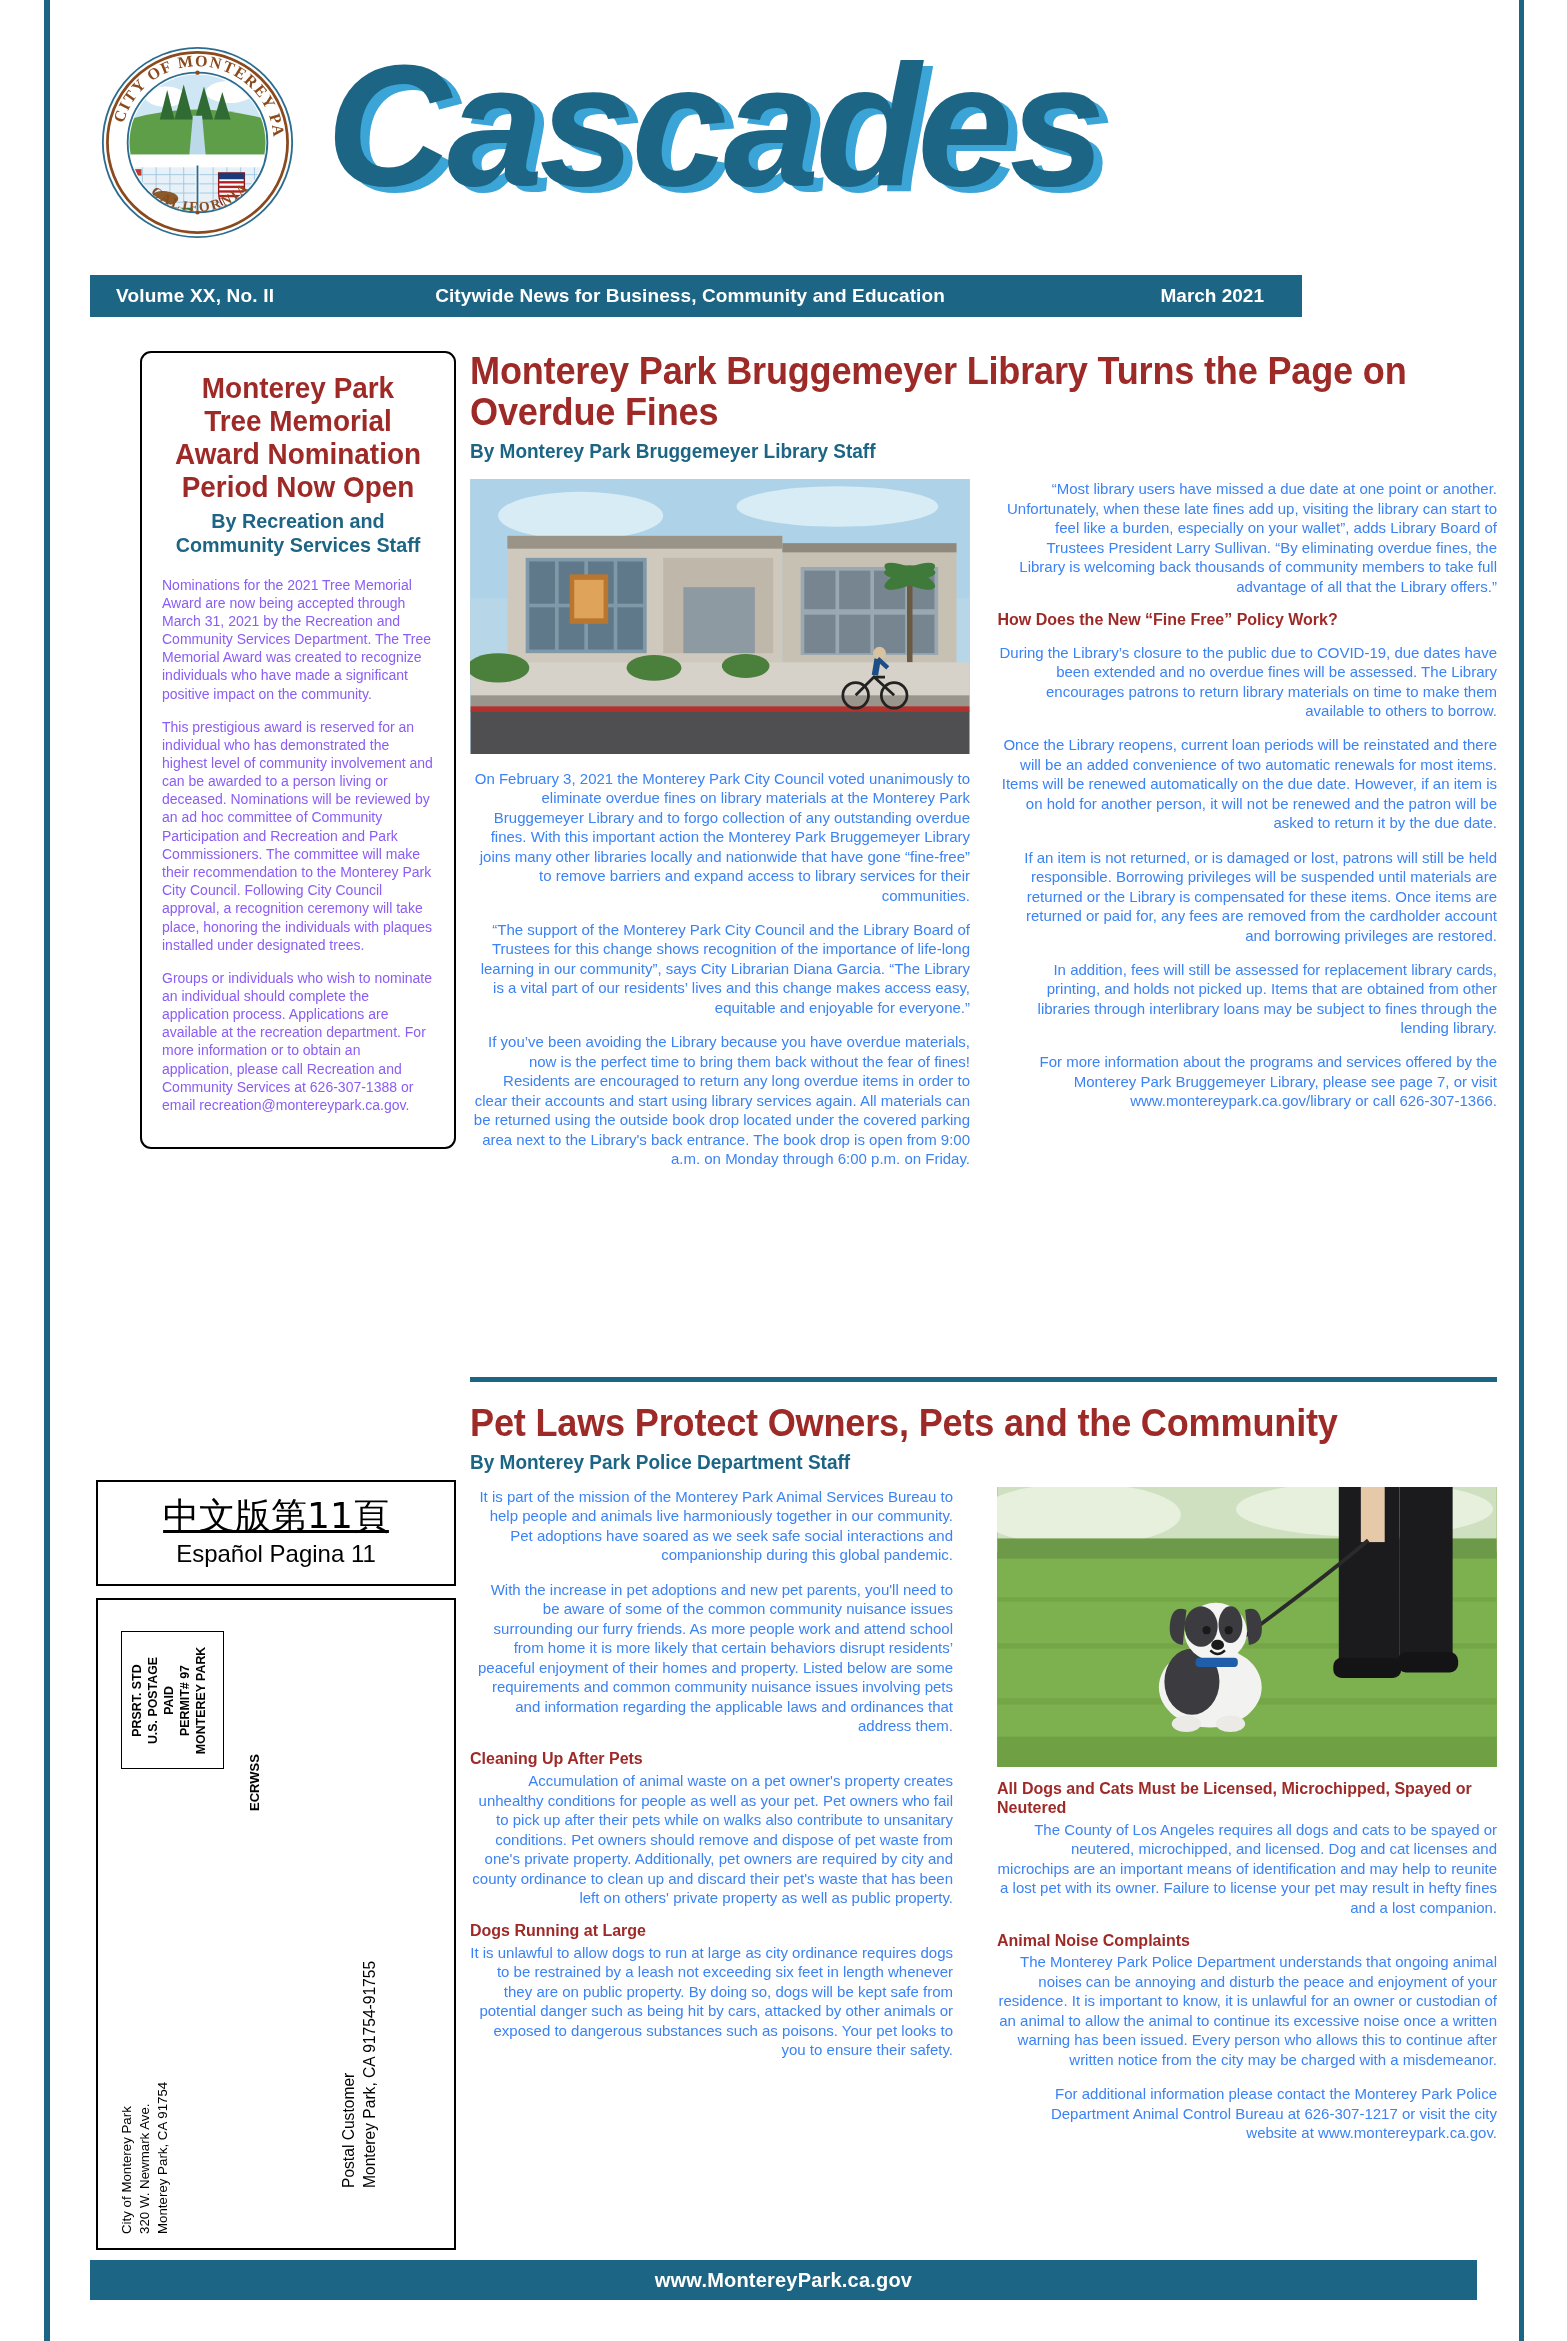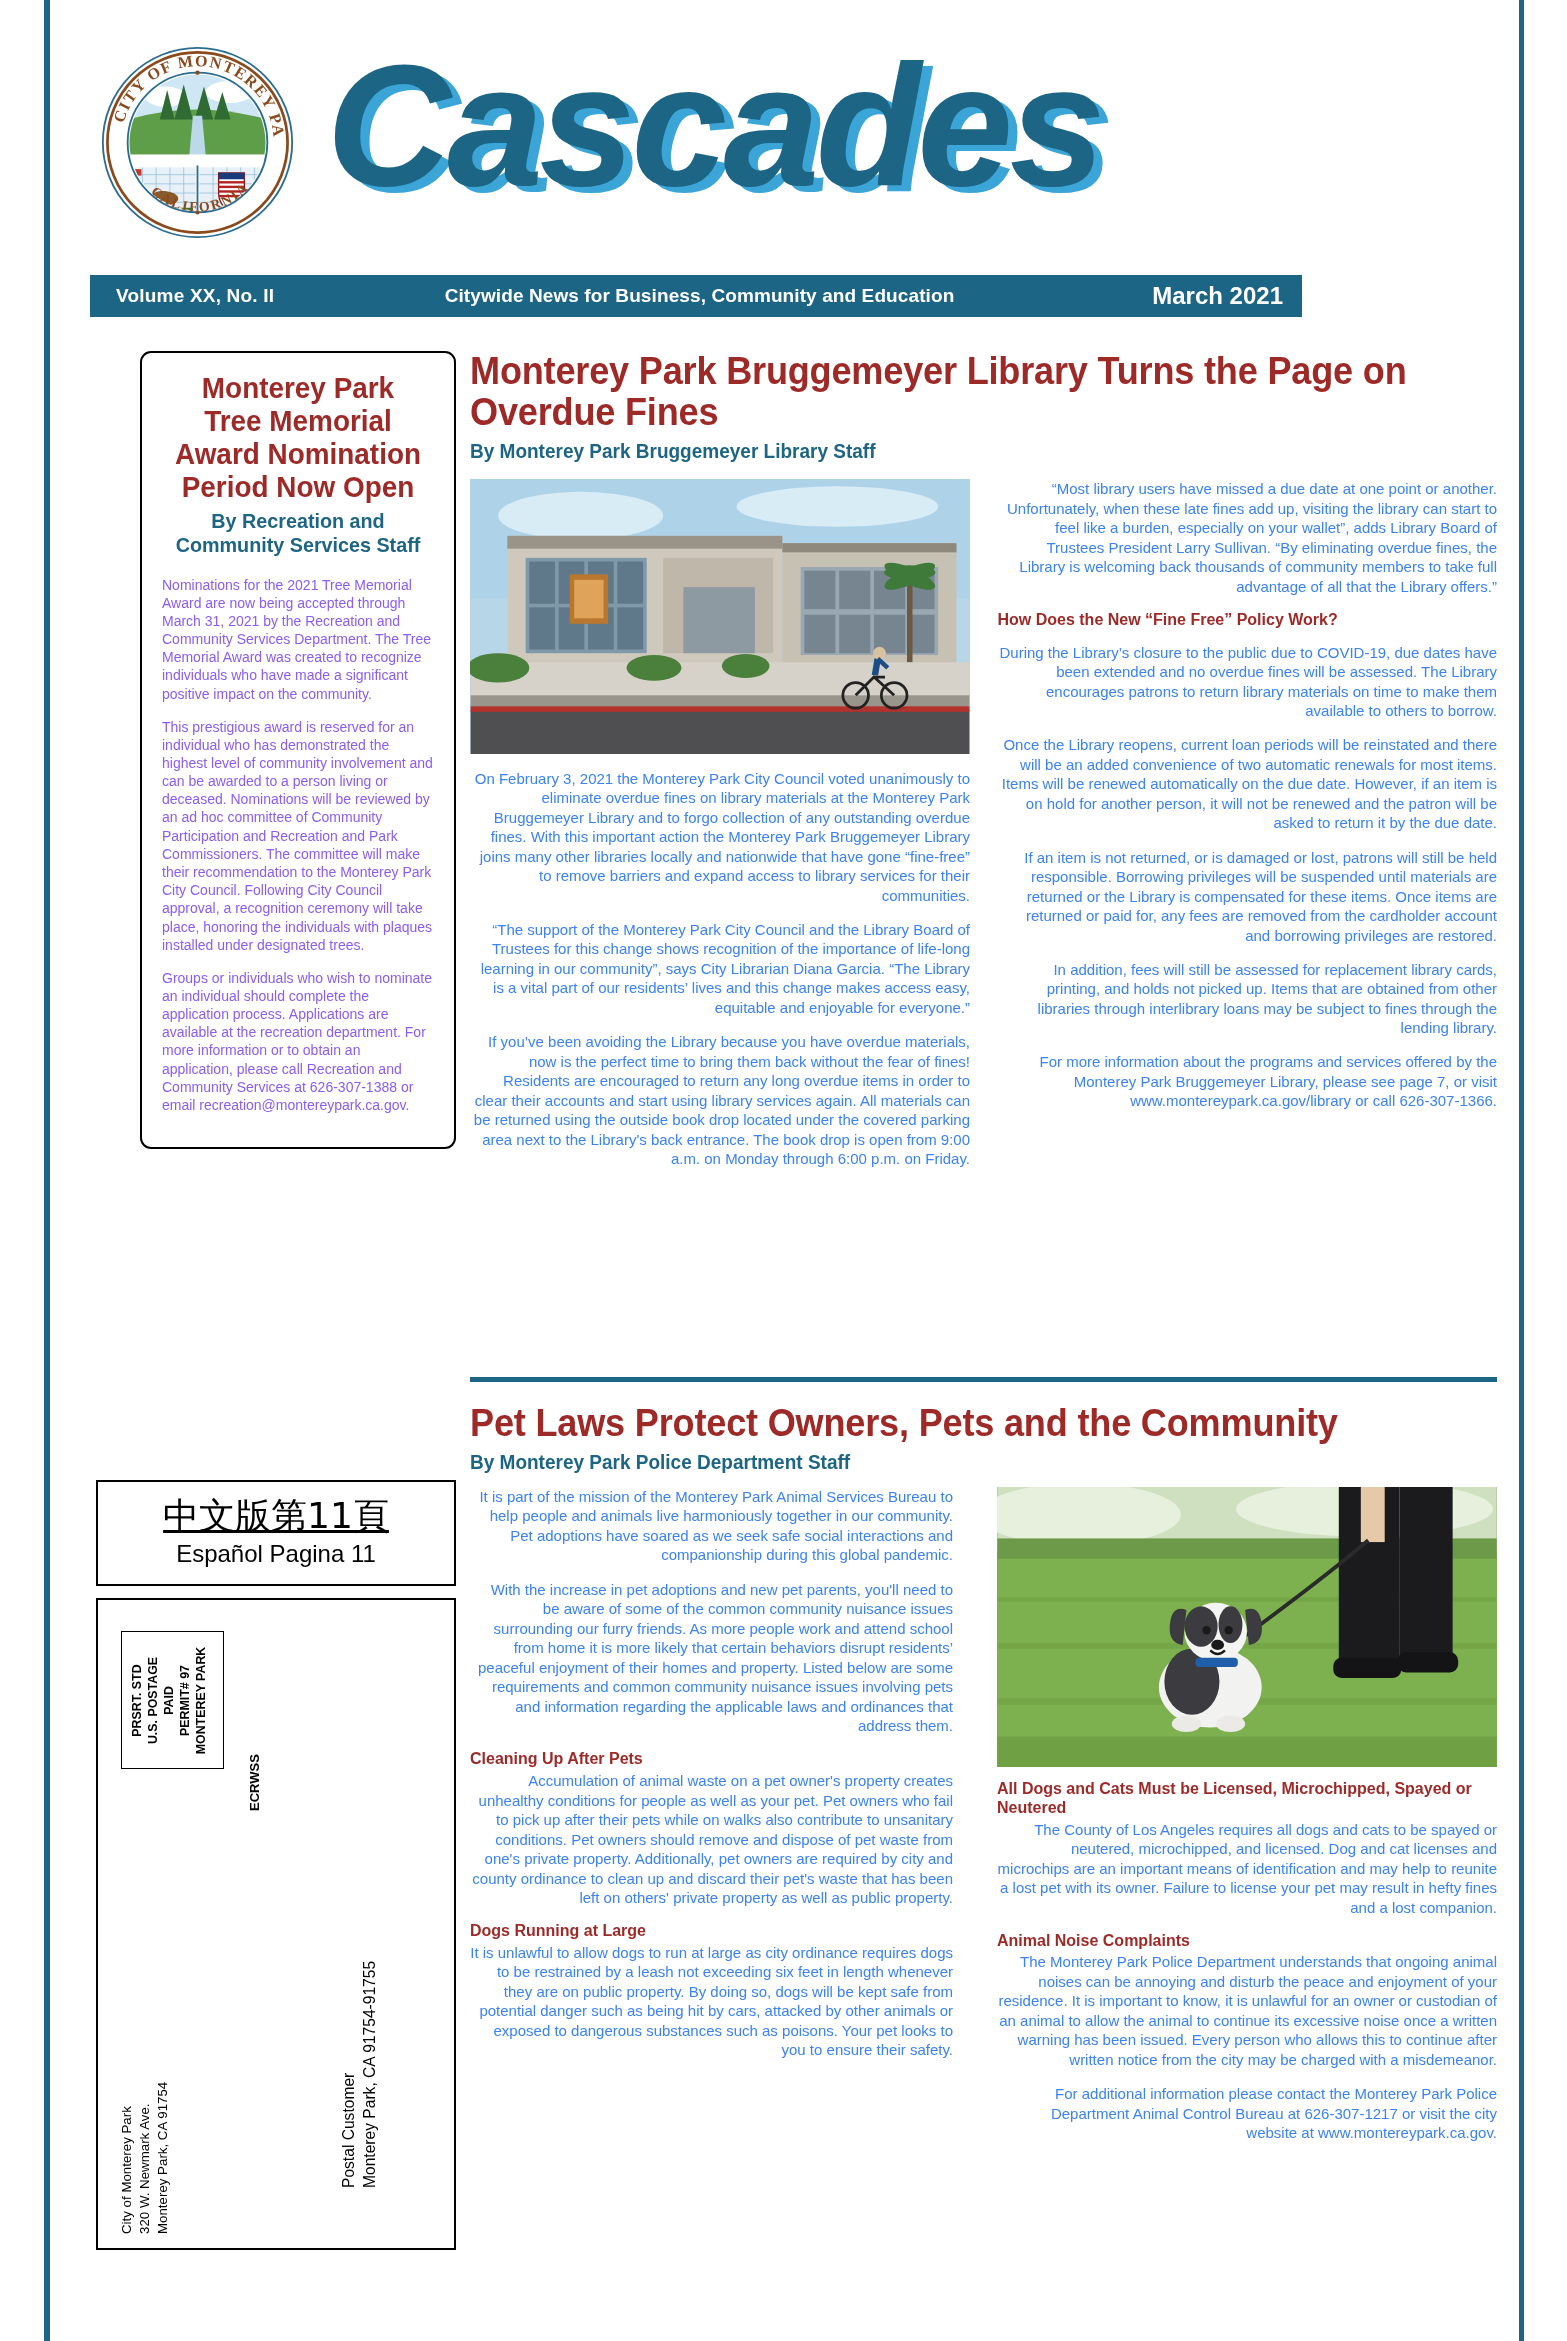--- a/index.html
+++ b/index.html
@@ -82,22 +82,22 @@
   .volbar .tag {
     flex: 1;
     text-align: center;
     font-size: 19px;
     font-weight: bold;
     letter-spacing: 0.1px;
   }
   .volbar .date {
     width: 303px;
     text-align: right;
-    padding-right: 19px;
-    font-size: 24px;
+    padding-right: 38px;
+    font-size: 19px;
     font-weight: bold;
   }
 
   
   .sidebar {
     position: absolute;
     left: 96px;
     top: 351px;
     width: 360px;
   }
@@ -608,15 +608,18 @@
 
           <div class="sub-head">Animal Noise Complaints</div>
           <p>The Monterey Park Police Department understands that ongoing animal noises can be annoying and disturb the peace and enjoyment of your residence. It is important to know, it is unlawful for an owner or custodian of an animal to allow the animal to continue its excessive noise once a written warning has been issued. Every person who allows this to continue after written notice from the city may be charged with a misdemeanor.</p>
 
           <p>For additional information please contact the Monterey Park Police Department Animal Control Bureau at 626-307-1217 or visit the city website at www.montereypark.ca.gov.</p>
         </div>
       </div>
     </div>
   </div>
 
+  <div class="footer">
+    <span>www.MontereyPark.ca.gov</span>
+  </div>
 
 </div>
 
 
 </body></html>

